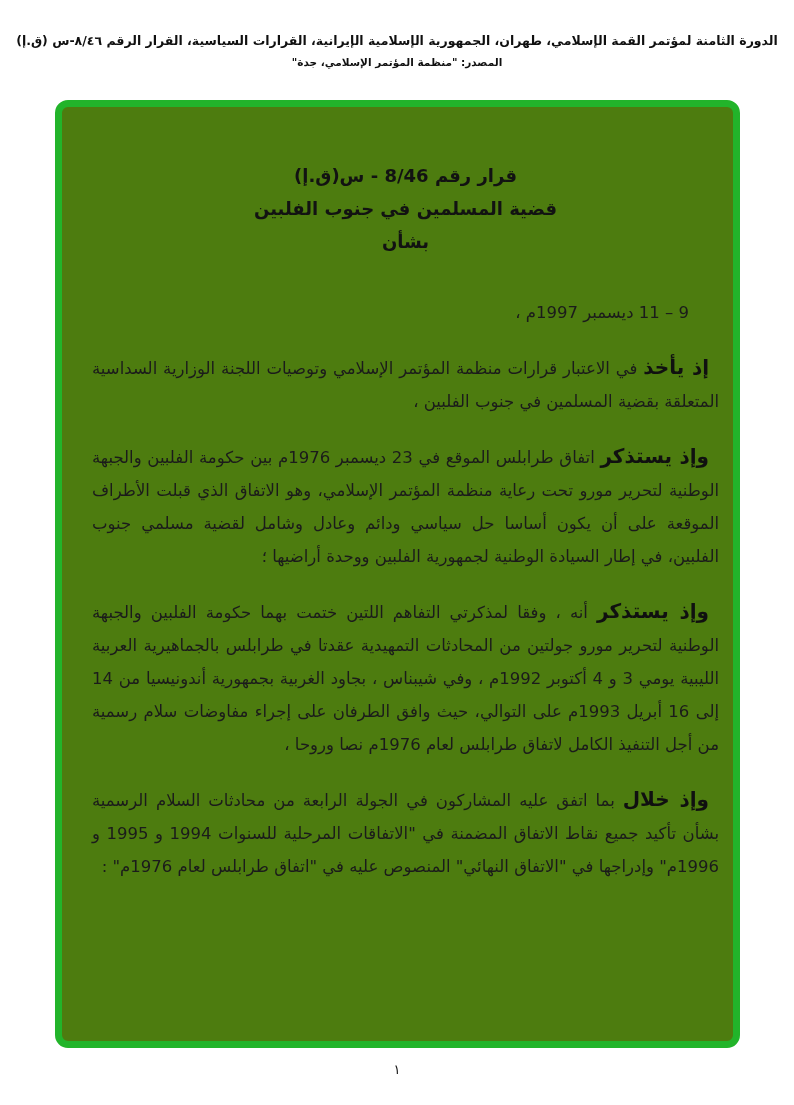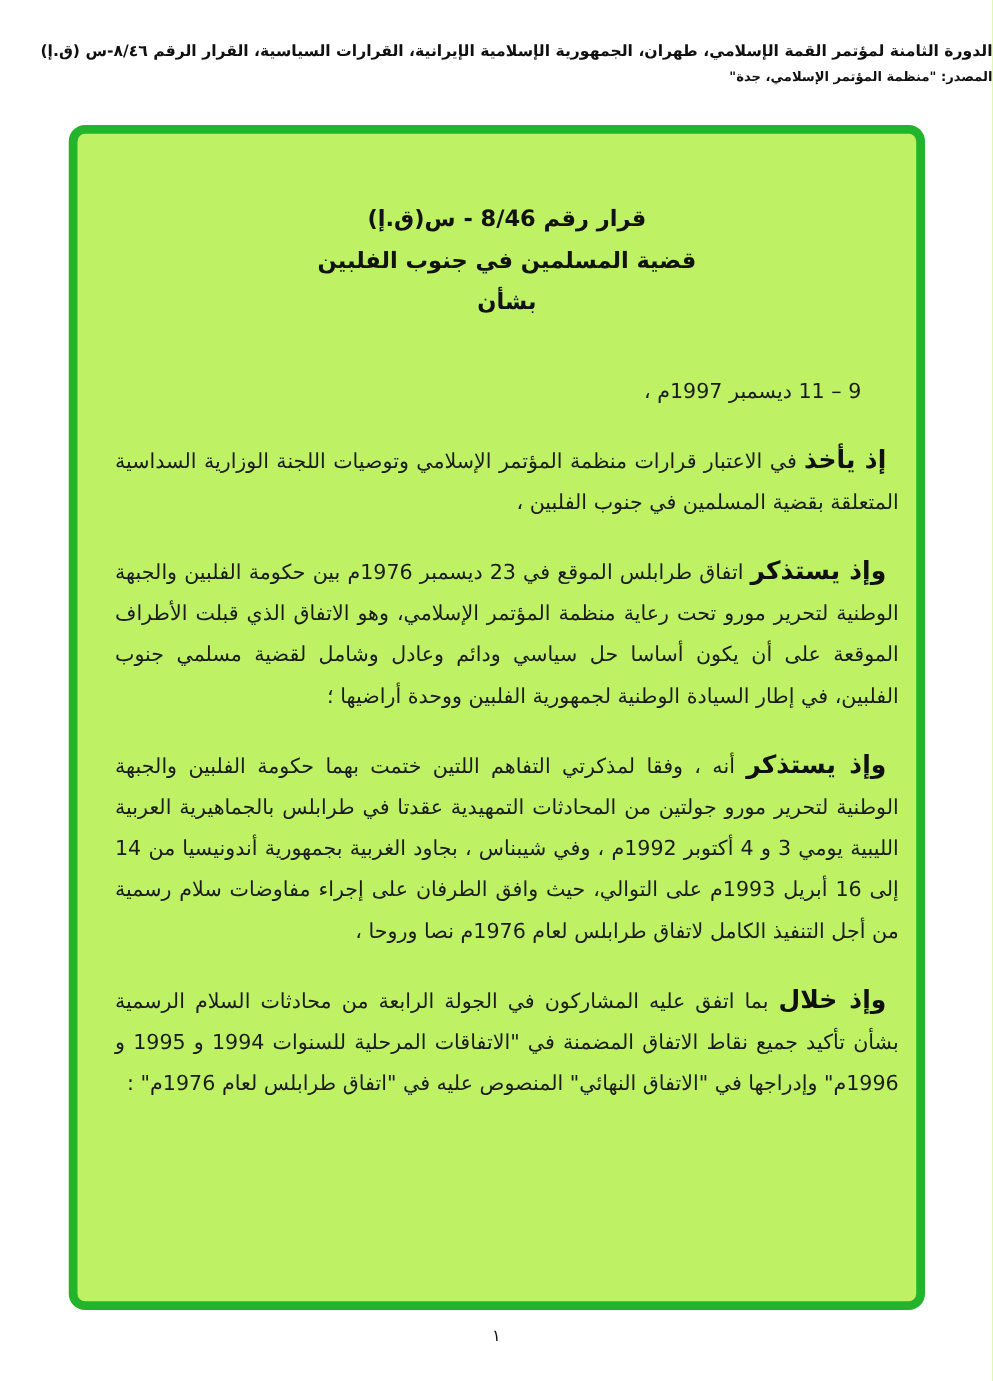--- a/index.html
+++ b/index.html
@@ -9,39 +9,39 @@
     font-family: "DejaVu Sans", sans-serif;
     color: #171717;
     position: relative;
     overflow: hidden;
   }
   .page { position: absolute; inset: 0; }
 
   
   .doc-header {
     position: absolute; top: 33px; left: 0; right: 0;
-    text-align: right; direction: rtl;
+    text-align: center; direction: rtl;
   }
   .doc-header .h1 {
     font-size: 12.5px; font-weight: bold; color: #101010;
     letter-spacing: 0.1px;
   }
   .doc-header .h2 {
     font-size: 10.5px; font-weight: bold; color: #101010;
     margin-top: 8px;
   }
 
   
   .green-box {
     position: absolute; left: 55px; top: 100px;
     width: 685px; height: 948px;
     box-sizing: border-box;
     border: 7px solid #22b42a;
     border-radius: 13px;
-    background: #bef264;
+    background: #4d7c0f;
   }
   .content {
     position: absolute; inset: 0;
     padding: 52px 14px 18px 30px;
     direction: rtl;
     box-sizing: border-box;
   }
 
   .title-block {
     text-align: center;

